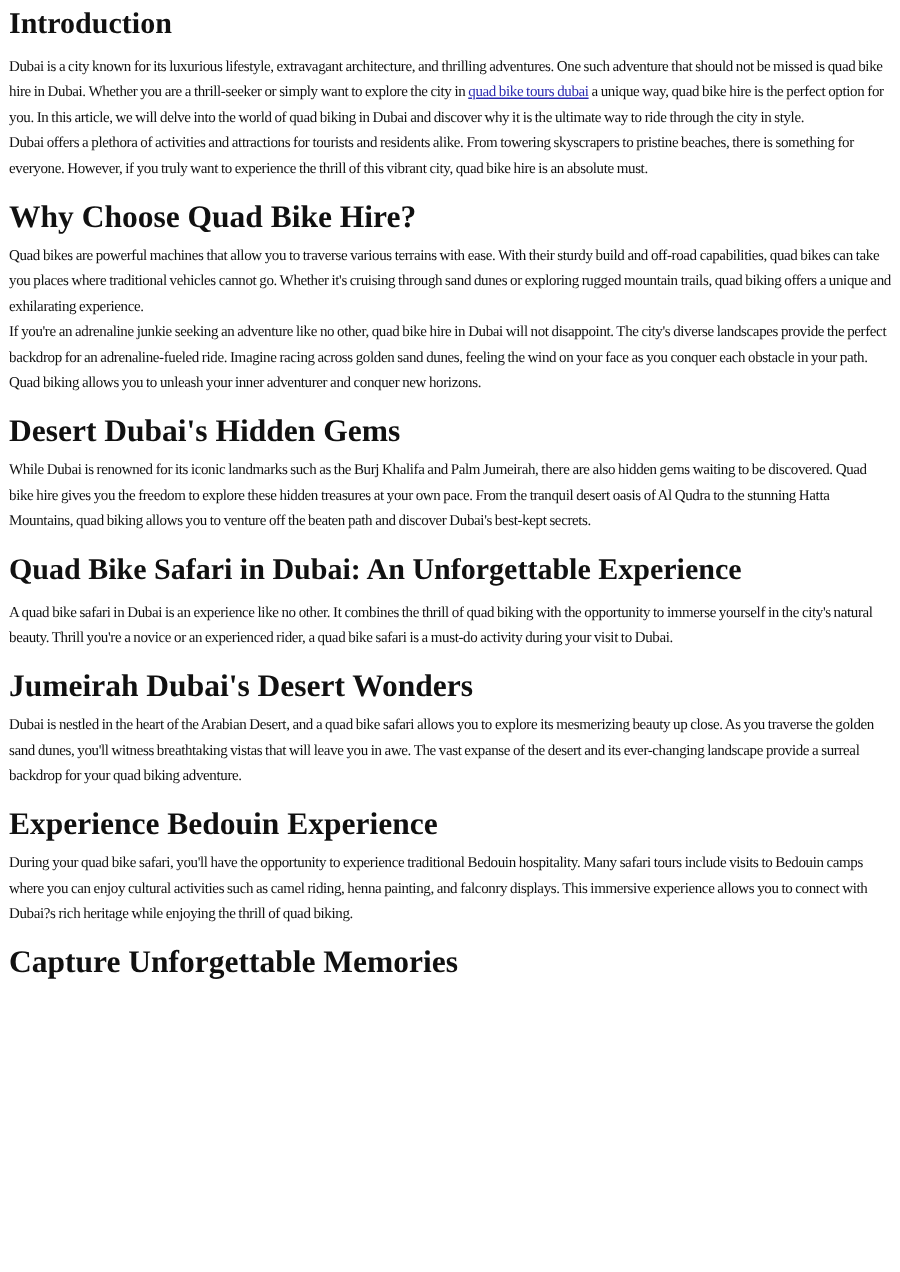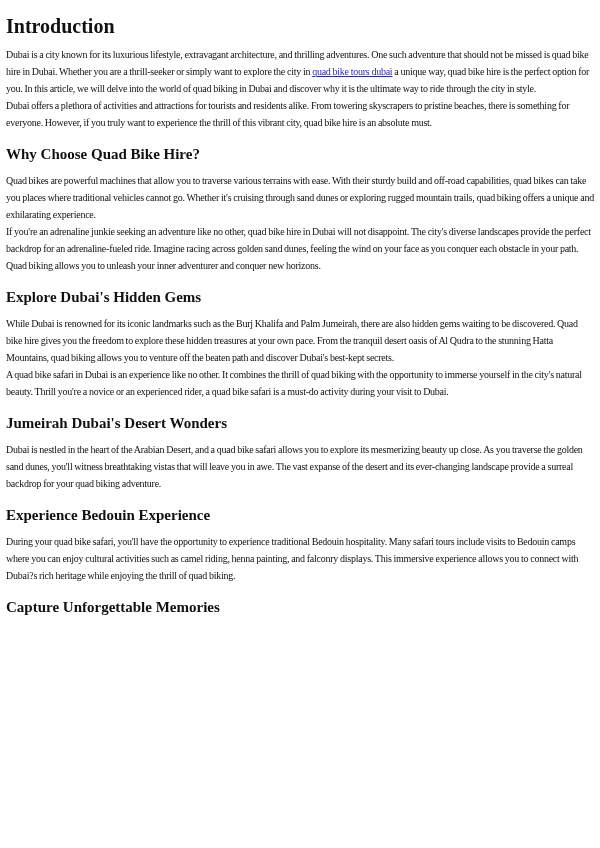--- a/index.html
+++ b/index.html
@@ -10,24 +10,24 @@
       font-family: "Liberation Serif", serif;
       color: #111111;
     }
     .page { padding: 0 6px; }
     h1 {
       font-size: 20px;
       font-weight: bold;
       margin: 0;
       line-height: 24px;
     }
-    h1.intro { padding-top: 14px; height: 32px; }
+    h1.intro { padding-top: 4px; height: 32px; }
     h1.sec { margin-top: 12px; height: 32px; }
     h3 {
-      font-size: 15px;
+      font-size: 21px;
       font-weight: bold;
       margin: 13px 0 0 0;
       line-height: 20px;
       height: 28px;
     }
     p {
       font-size: 10px;
       line-height: 17px;
       margin: 0;
       letter-spacing: -0.25px;
@@ -42,23 +42,24 @@
   <h1 class="intro">Introduction</h1>
   <p><span>Dubai is a city known for its luxurious lifestyle, extravagant architecture, and thrilling adventures. One such adventure that should not be missed is quad bike hire in Dubai. Whether you are a thrill-seeker or simply want to explore the city in </span><a href="#">quad bike tours dubai</a><span> a unique way, quad bike hire is the perfect option for you. In this article, we will delve into the world of quad biking in Dubai and discover why it is the ultimate way to ride through the city in style.</span></p>
 
   <p>Dubai offers a plethora of activities and attractions for tourists and residents alike. From towering skyscrapers to pristine beaches, there is something for everyone. However, if you truly want to experience the thrill of this vibrant city, quad bike hire is an absolute must.</p>
 
   <h3>Why Choose Quad Bike Hire?</h3>
   <p>Quad bikes are powerful machines that allow you to traverse various terrains with ease. With their sturdy build and off-road capabilities, quad bikes can take you places where traditional vehicles cannot go. Whether it's cruising through sand dunes or exploring rugged mountain trails, quad biking offers a unique and exhilarating experience.</p>
 
   <p>If you're an adrenaline junkie seeking an adventure like no other, quad bike hire in Dubai will not disappoint. The city's diverse landscapes provide the perfect backdrop for an adrenaline-fueled ride. Imagine racing across golden sand dunes, feeling the wind on your face as you conquer each obstacle in your path. Quad biking allows you to unleash your inner adventurer and conquer new horizons.</p>
 
-  <h3>Explore Dubai's Hidden Gems</h3>
+  <h3>Desert Dubai's Hidden Gems</h3>
   <p>While Dubai is renowned for its iconic landmarks such as the Burj Khalifa and Palm Jumeirah, there are also hidden gems waiting to be discovered. Quad bike hire gives you the freedom to explore these hidden treasures at your own pace. From the tranquil desert oasis of Al Qudra to the stunning Hatta Mountains, quad biking allows you to venture off the beaten path and discover Dubai's best-kept secrets.</p>
 
+  <h1 class="sec">Quad Bike Safari in Dubai: An Unforgettable Experience</h1>
   <p>A quad bike safari in Dubai is an experience like no other. It combines the thrill of quad biking with the opportunity to immerse yourself in the city's natural beauty. Thrill you're a novice or an experienced rider, a quad bike safari is a must-do activity during your visit to Dubai.</p>
 
   <h3>Jumeirah Dubai's Desert Wonders</h3>
   <p>Dubai is nestled in the heart of the Arabian Desert, and a quad bike safari allows you to explore its mesmerizing beauty up close. As you traverse the golden sand dunes, you'll witness breathtaking vistas that will leave you in awe. The vast expanse of the desert and its ever-changing landscape provide a surreal backdrop for your quad biking adventure.</p>
 
   <h3>Experience Bedouin Experience</h3>
   <p>During your quad bike safari, you'll have the opportunity to experience traditional Bedouin hospitality. Many safari tours include visits to Bedouin camps where you can enjoy cultural activities such as camel riding, henna painting, and falconry displays. This immersive experience allows you to connect with Dubai?s rich heritage while enjoying the thrill of quad biking.</p>
 
   <h3>Capture Unforgettable Memories</h3>
 </div>

